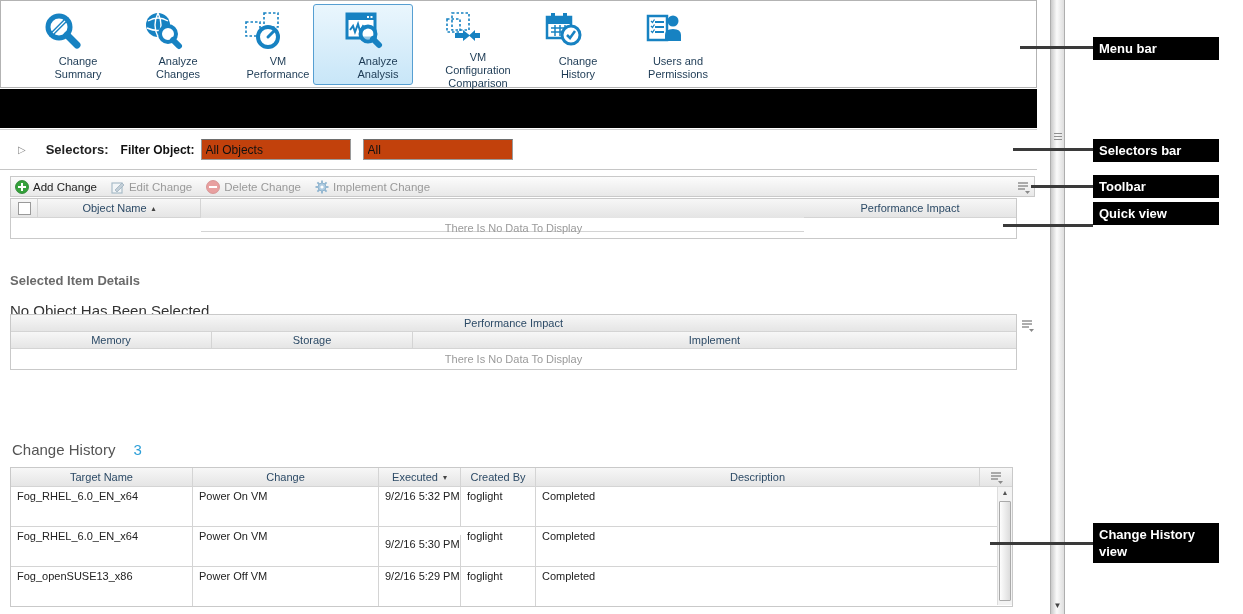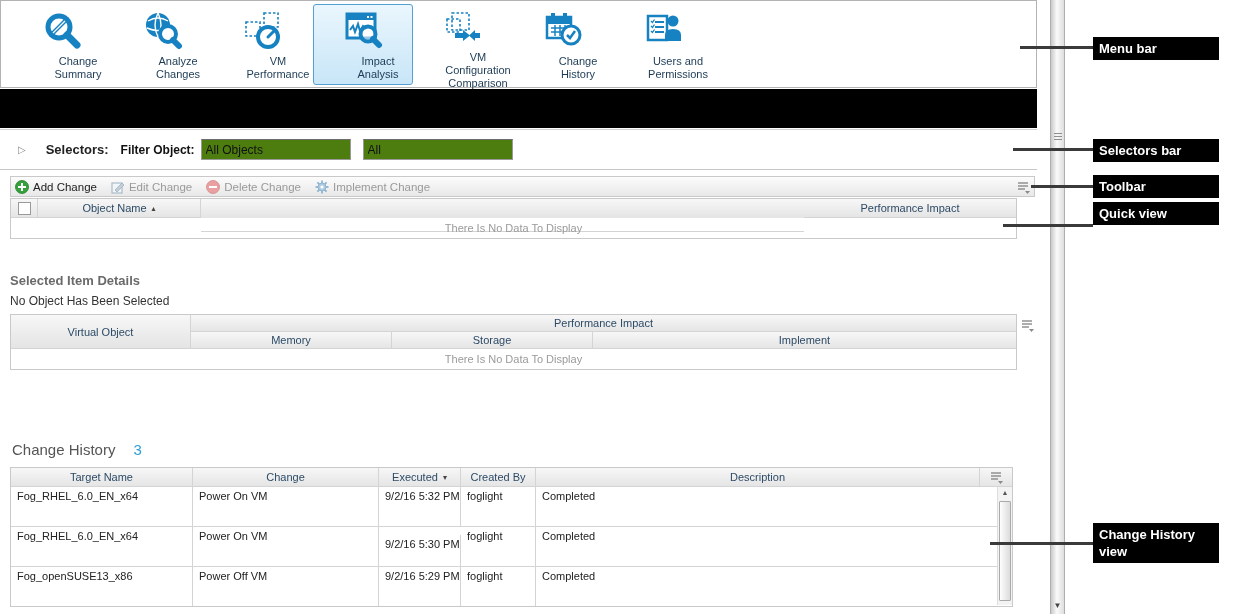--- a/index.html
+++ b/index.html
@@ -24,21 +24,21 @@
 
   
   .selectors-bar { position:absolute; left:0; top:129px; width:1037px; height:41px;
                    background:#fff; border-top:1px solid #d2d2d2; border-bottom:1px solid #c6c6c6;
                    display:flex; align-items:center; }
   .expander { margin-left:18px; font-size:10px; color:#8a8a8a; cursor:pointer; }
   .selectors-title { margin-left:20px; font-size:13px; font-weight:bold; color:#222; }
   .filter-label { margin-left:12px; font-size:12px; font-weight:bold; color:#111; }
   .sel-input { margin-left:6px; width:150px; height:21px; font-size:12px; color:#111;
                font-family:"Liberation Sans",sans-serif;
-               border:1px solid #9a9a9a; border-top-color:#6e6e6e; background:#4d7c0f; padding:0 4px; }
+               border:1px solid #9a9a9a; border-top-color:#6e6e6e; background:#c2410c; padding:0 4px; }
   .sel-input.second { margin-left:12px; }
 
   
   .toolbar { position:absolute; left:10px; top:176px; width:1025px; height:21px;
              background:linear-gradient(#fcfcfc,#e8e8e8); border:1px solid #c9c9c9;
              display:flex; align-items:center; padding:0 4px; }
   .tb-btn { display:flex; align-items:center; gap:4px; margin-right:14px; cursor:pointer;
             font-size:11.5px; color:#222; }
   .tb-btn.disabled { color:#9a9a9a; }
   .tb-spacer { flex:1; }
@@ -54,21 +54,21 @@
   .empty-row { height:20px; display:flex; align-items:center; justify-content:center;
                color:#9a9a9a; font-size:11px; background:#fff; }
   .sort-ico { font-size:8px; color:#444; margin-left:5px; }
   .checkbox { width:13px; height:13px; border:1px solid #9a9a9a; background:#fff; cursor:pointer; }
 
   
   .quick-table { left:10px; top:198px; width:1007px; }
   .quick-table .hrow { height:19px; }
   
   .sid-title { position:absolute; left:10px; top:273px; font-size:13px; font-weight:bold; color:#6a6a6a; }
-  .sid-sub   { position:absolute; left:10px; top:294px; font-size:12px; color:#333; }
+  .sid-sub   { position:absolute; left:10px; top:302px; font-size:15px; color:#333; }
   .details-table { left:10px; top:314px; width:1007px; }
   .details-table .hrow { height:17px; }
   
   .ch-title-wrap { position:absolute; left:12px; top:441px; font-size:15px; color:#555; }
   .ch-count { color:#2d9fd8; margin-left:18px; }
   .history-table { left:10px; top:467px; width:1003px; height:140px; overflow:hidden; }
   .history-table .hrow { height:19px; }
   .h-datarow { height:40px; cursor:pointer; }
   .h-datarow .g-cell { align-items:flex-start; padding-top:3px; }
 
@@ -148,21 +148,21 @@
         <svg width="40" height="40" viewBox="0 0 40 40">
           <rect x="4" y="3" width="28" height="24" fill="#fff" stroke="#1782c2" stroke-width="3"></rect>
           <rect x="4" y="3" width="28" height="6" fill="#1782c2"></rect>
           <rect x="24" y="5" width="2" height="2" fill="#fff"></rect>
             <rect x="27.5" y="5" width="2" height="2" fill="#fff"></rect>
           <polyline points="7,19 10,15 12,21 15,13 17,20 20,15 23,18" fill="none" stroke="#1782c2" stroke-width="2"></polyline>
           <circle cx="25" cy="23" r="7.5" fill="#ffffff" fill-opacity="0.55" stroke="#1782c2" stroke-width="4"></circle>
           <line x1="30" y1="28" x2="36" y2="34" stroke="#1782c2" stroke-width="6" stroke-linecap="round"></line>
         </svg>
       </span>
-      <span class="mi-label">Impact Analysis</span>
+      <span class="mi-label">Analyze Analysis</span>
     </div>
 
     <div class="menu-item">
       <span class="mi-icon">
         <svg width="40" height="40" viewBox="0 0 40 40">
           <rect x="9" y="4" width="17" height="17" fill="none" stroke="#1782c2" stroke-width="1.6" stroke-dasharray="2.5,2"></rect>
           <rect x="4" y="10" width="13" height="13" fill="none" stroke="#1782c2" stroke-width="1.6" stroke-dasharray="2.5,2"></rect>
           <path d="M12 24 h8 v-3 l7 5.5 -7 5.5 v-3 h-8 z" fill="#1782c2"></path>
           <path d="M37 24 h-5 v-3 l-6 5.5 6 5.5 v-3 h5 z" fill="#1782c2"></path>
         </svg>
@@ -287,23 +287,20 @@
       </div>
     </div>
     <div class="empty-row">There Is No Data To Display</div>
   </div>
 
   <div class="sid-title">Selected Item Details</div>
   <div class="sid-sub">No Object Has Been Selected</div>
 
   <div class="grid details-table">
     <div style="display:flex;">
-      <div class="g-cell g-head" style="width:180px; height:34px;">
-        <span>Virtual Object</span>
-      </div>
       <div style="flex:1;">
         <div class="g-row g-head hrow">
           <div class="g-cell last" style="flex:1;">
             <span>Performance Impact</span>
           </div>
         </div>
         <div class="g-row g-head hrow">
           <div class="g-cell" style="width:201px;">
             <span>Memory</span>
           </div>

